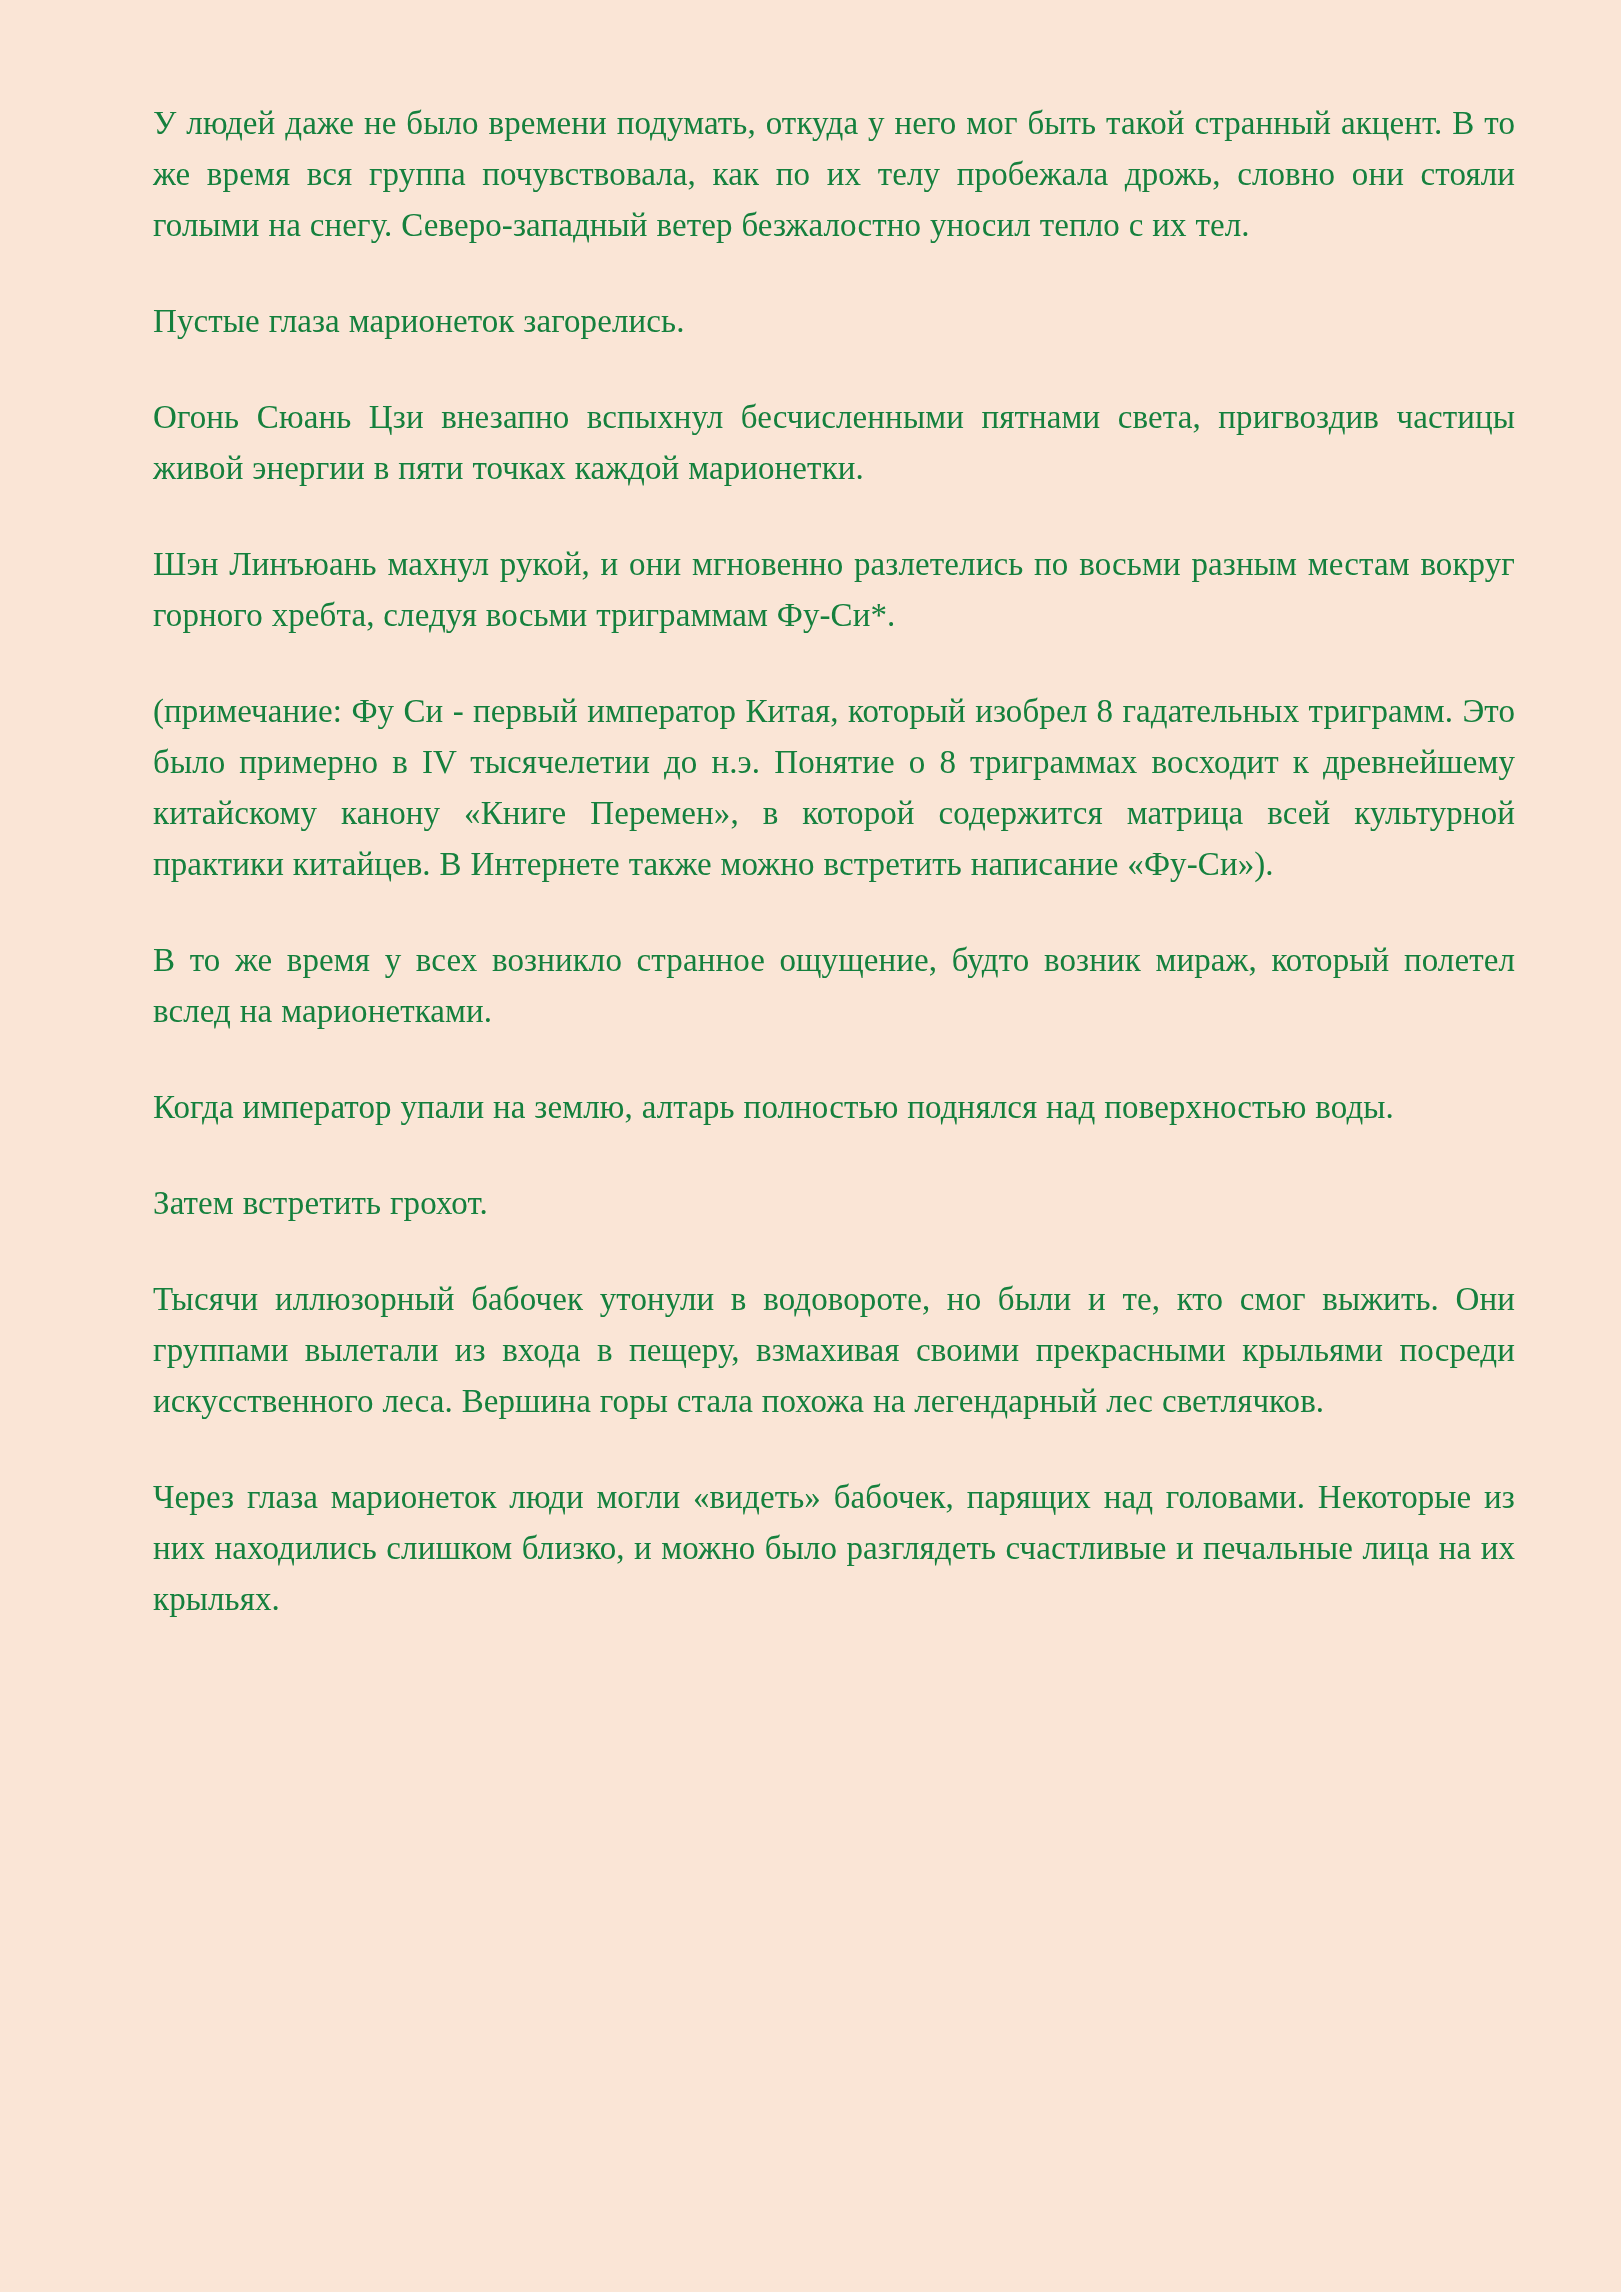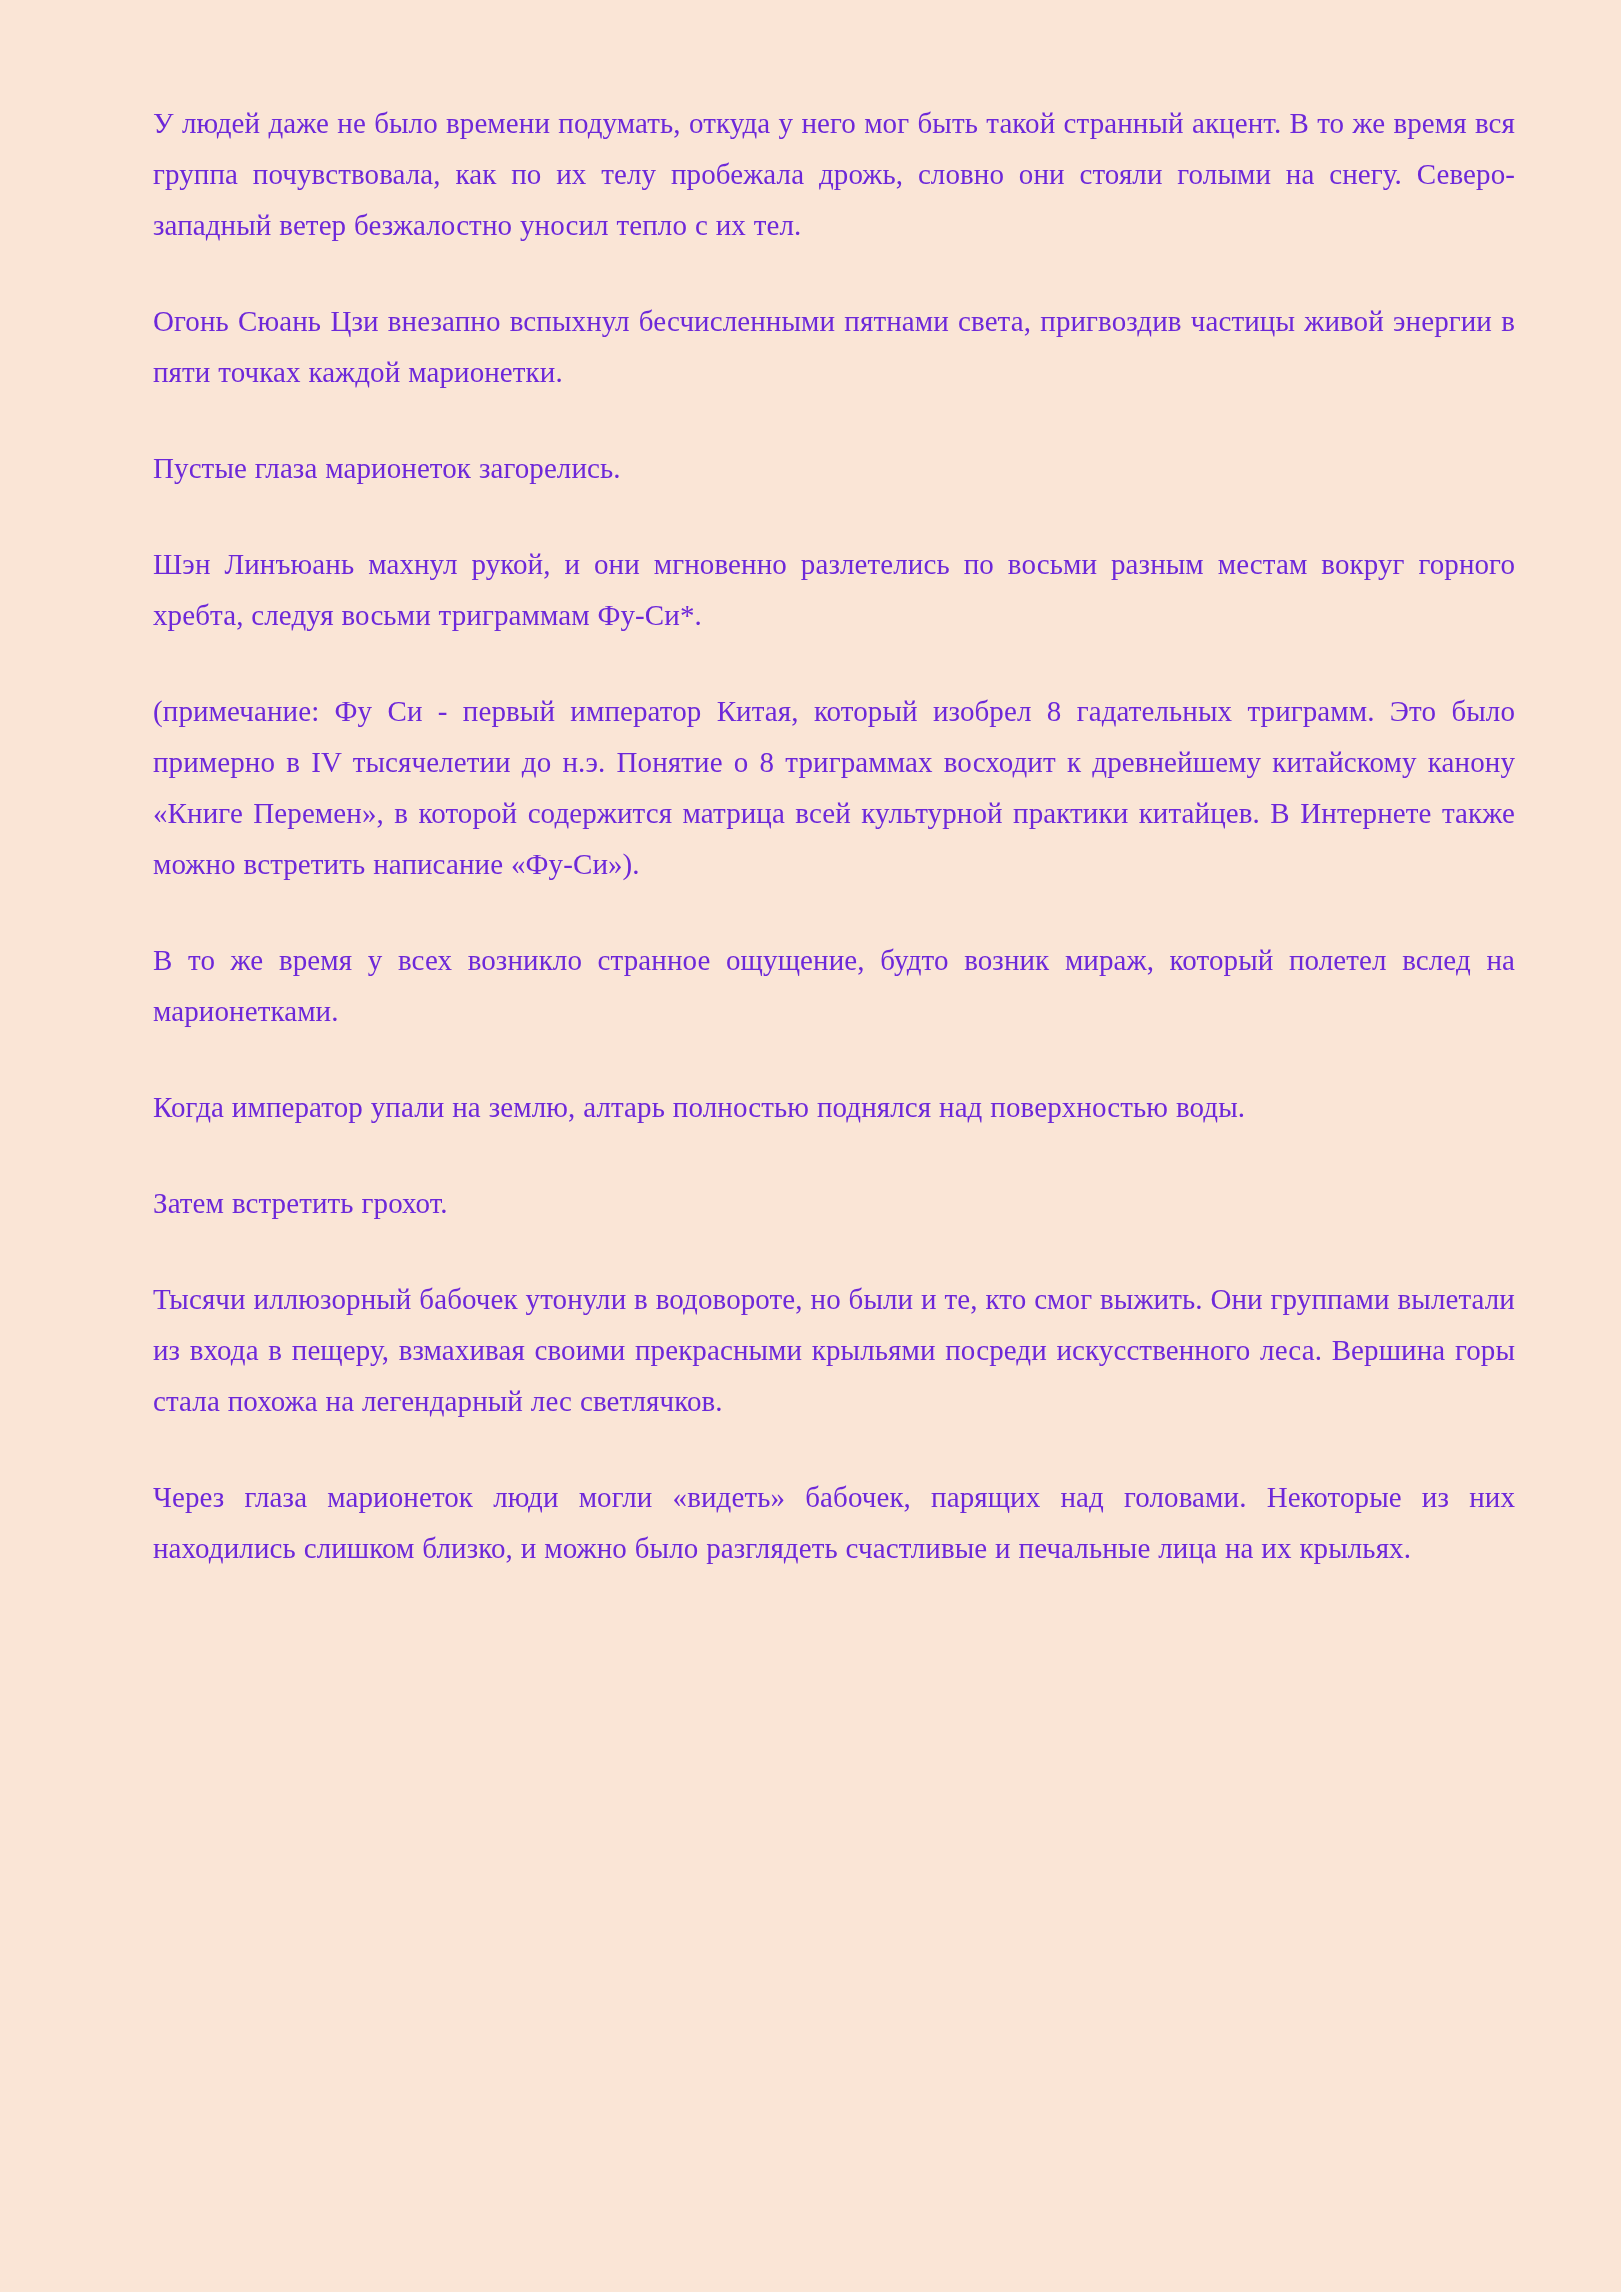--- a/index.html
+++ b/index.html
@@ -18,42 +18,42 @@
     width: 1621px;
     height: 2293px;
     background: #FAE5D6;
     padding: 98px 110px 0 153px;
   }
   .doc-body {
     width: 1362px;
   }
   p.para {
     margin: 0 0 45px 0;
-    font-size: 29px;
+    font-size: 33px;
     line-height: 51px;
-    color: #6d28d9;
+    color: #15803d;
     text-align: justify;
     text-justify: inter-word;
     letter-spacing: 0.1px;
     word-spacing: 0.5px;
     -webkit-hyphens: none;
     hyphens: none;
   }
   p.para:last-child {
     margin-bottom: 0;
   }
 </style>
 </head>
 <body>
 
 <div class="page">
   <div class="doc-body">
     <p class="para">У людей даже не было времени подумать, откуда у него мог быть такой странный акцент. В то же время вся группа почувствовала, как по их телу пробежала дрожь, словно они стояли голыми на снегу. Северо-западный ветер безжалостно уносил тепло с их тел.</p>
+    <p class="para">Пустые глаза марионеток загорелись.</p>
     <p class="para">Огонь Сюань Цзи внезапно вспыхнул бесчисленными пятнами света, пригвоздив частицы живой энергии в пяти точках каждой марионетки.</p>
-    <p class="para">Пустые глаза марионеток загорелись.</p>
     <p class="para">Шэн Линъюань махнул рукой, и они мгновенно разлетелись по восьми разным местам вокруг горного хребта, следуя восьми триграммам Фу-Си*.</p>
     <p class="para">(примечание: Фу Си - первый император Китая, который изобрел 8 гадательных триграмм. Это было примерно в IV тысячелетии до н.э. Понятие о 8 триграммах восходит к древнейшему китайскому канону «Книге Перемен», в которой содержится матрица всей культурной практики китайцев. В Интернете также можно встретить написание «Фу-Си»).</p>
     <p class="para">В то же время у всех возникло странное ощущение, будто возник мираж, который полетел вслед на марионетками.</p>
     <p class="para">Когда император упали на землю, алтарь полностью поднялся над поверхностью воды.</p>
     <p class="para">Затем встретить грохот.</p>
     <p class="para">Тысячи иллюзорный бабочек утонули в водовороте, но были и те, кто смог выжить. Они группами вылетали из входа в пещеру, взмахивая своими прекрасными крыльями посреди искусственного леса. Вершина горы стала похожа на легендарный лес светлячков.</p>
     <p class="para">Через глаза марионеток люди могли «видеть» бабочек, парящих над головами. Некоторые из них находились слишком близко, и можно было разглядеть счастливые и печальные лица на их крыльях.</p>
   </div>
 </div>
 

